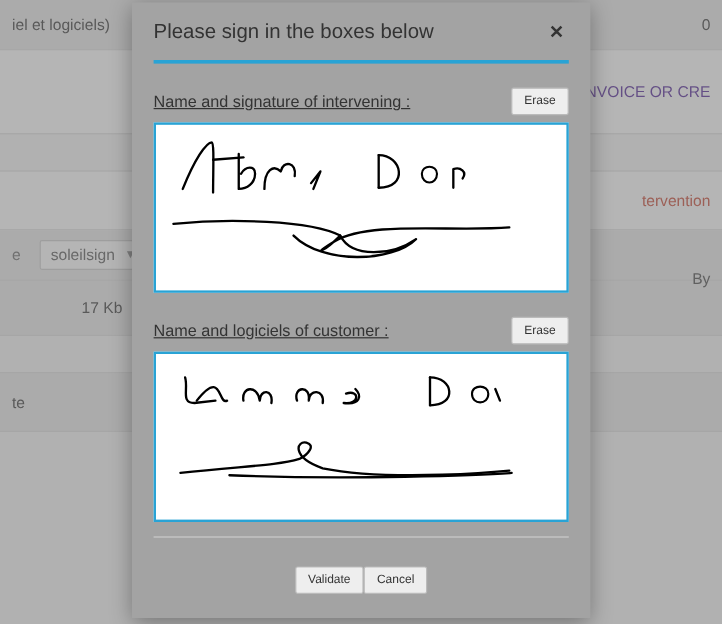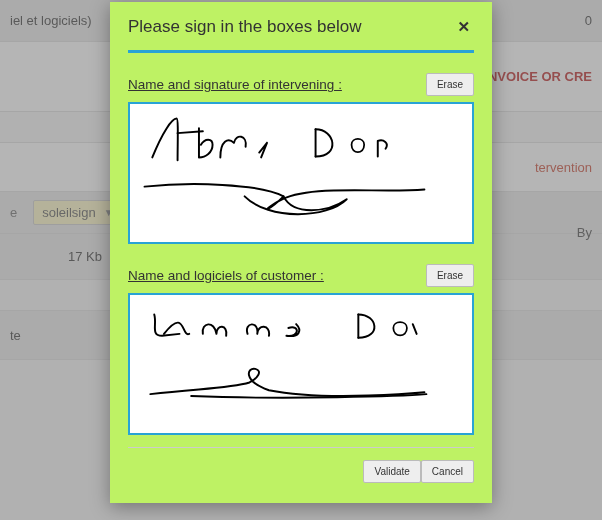--- a/index.html
+++ b/index.html
@@ -12,35 +12,35 @@
     padding: 0;
     filter: none;
   }
   .bg .row { display: flex; align-items: center; height: 42px; border-bottom: 1px solid #ddd; }
   .bg .cell { padding: 0 10px; font-size: 13px; color: #333; }
   .bg .sep { height: 30px; }
   .bg .grey { background: #e9e9e9; }
   .bg .right { margin-left: auto; text-align: right; }
   .bg .pill {
     display: inline-flex; align-items: center;
-    background: #fef9c3; border: 1px solid #ccc; border-radius: 2px;
+    background: #ffffff; border: 1px solid #ccc; border-radius: 2px;
     padding: 4px 8px; font-size: 13px; color: #555;
   }
   .bg .pill .caret { margin-left: 8px; color: #888; font-size: 10px; }
   .overlay {
     position: absolute; inset: 0;
     background: rgba(120,120,120,0.55);
   }
 
   
   .modal {
     position: absolute;
     left: 110px; top: 2px;
     width: 382px;
-    background: #bef264;
+    background: #a3a3a3;
     box-shadow: 0 4px 18px rgba(0,0,0,0.35);
     padding: 14px 18px 20px 18px;
   }
   .modal-header {
     display: flex; align-items: center; justify-content: space-between;
     padding-bottom: 12px;
     border-bottom: 3px solid #29a3d5;
   }
   .modal-title { font-size: 17px; font-weight: 400; color: #333; }
   .close {
@@ -71,34 +71,34 @@
     position: relative;
   }
   .sigbox svg { width: 100%; height: 100%; }
 
   .divider {
     margin-top: 12px;
     border-top: 1px solid #ccc;
   }
 
   .footer {
-    display: flex; justify-content: flex-end; align-items: center;
-    margin-top: 12px;
+    display: flex; justify-content: center; align-items: center;
+    margin-top: 24px;
   }
 </style>
 </head>
 <body>
 
 <div class="bg">
   <div class="row grey">
     <div class="cell">iel et logiciels)</div>
     <div class="cell right" style="width:40px">0</div>
   </div>
   <div class="row" style="height:70px; background:#fff;">
-    <div class="cell right" style="font-weight:700; color:#b91c1c;">NVOICE OR CRE</div>
+    <div class="cell right" style="font-weight:400; color:#4c1d95;">NVOICE OR CRE</div>
   </div>
   <div class="sep"></div>
   <div class="row" style="border-top:1px solid #ddd; background:#fff; height:50px;">
     <div class="cell right" style="color:#c8432f;">tervention</div>
   </div>
   <div class="row grey">
     <div class="cell" style="color:#666;">e</div>
     <div class="cell" style="padding-left:6px;">
       <span class="pill">
         <span>soleilsign</span>

